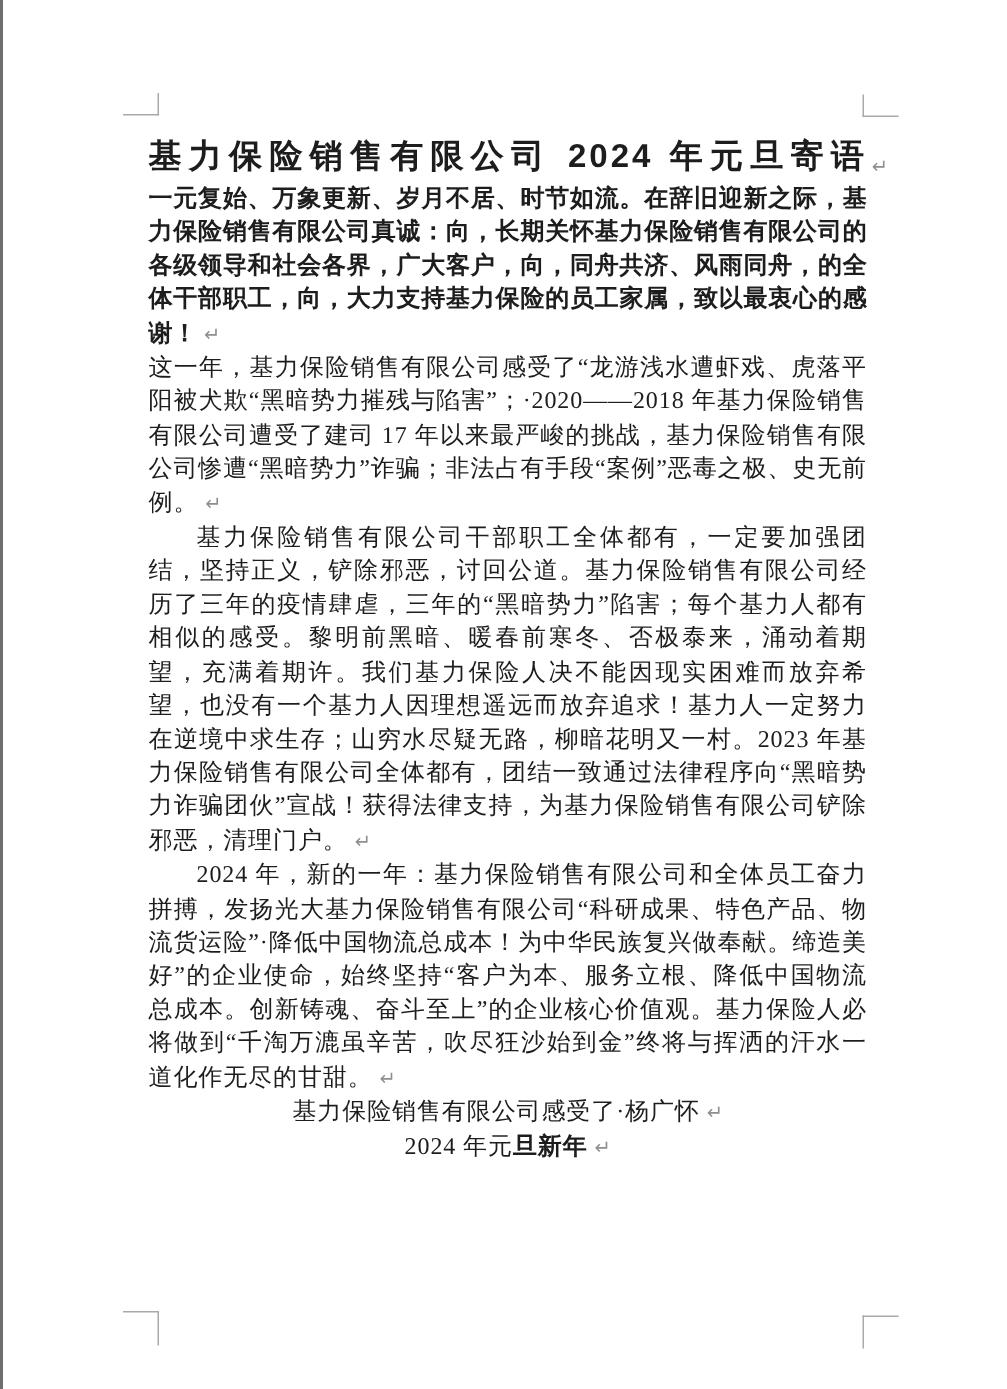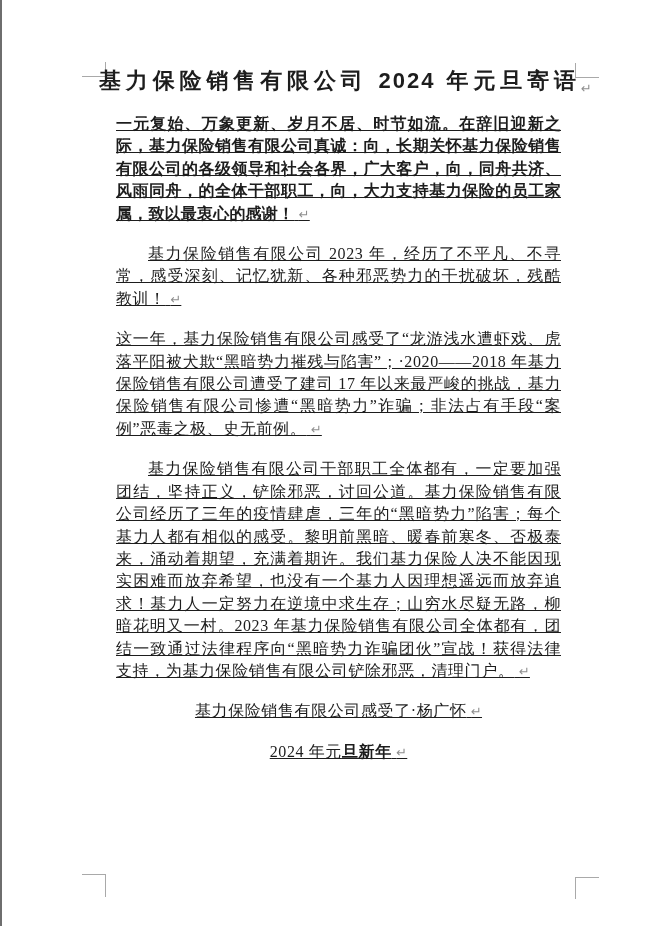--- a/index.html
+++ b/index.html
@@ -14,42 +14,41 @@
     position:absolute; left:0; top:0; width:2px; height:926px;
     background:#6e6e6e;
   }
   .crop { position:absolute; }
   .crop.tl { left:82px;  top:62px;  width:23px; height:14px; border-right:1px solid #a9a9a9; border-bottom:1px solid #a9a9a9; }
   .crop.tr { left:575px; top:63px;  width:23px; height:14px; border-left:1px solid #a9a9a9;  border-bottom:1px solid #a9a9a9; }
   .crop.bl { left:82px;  top:874px; width:23px; height:22px; border-right:1px solid #a9a9a9; border-top:1px solid #a9a9a9; }
   .crop.br { left:575px; top:877px; width:23px; height:21px; border-left:1px solid #a9a9a9;  border-top:1px solid #a9a9a9; }
 
   .content {
-    position:absolute; left:99px; top:66px; width:479px;
+    position:absolute; left:99px; top:89px; width:479px;
     color:#1d1d1d;
   }
   .title {
     position:relative;
     font-family:"Liberation Sans", sans-serif;
     font-weight:bold;
     font-size:22px; line-height:30px;
     letter-spacing:2px;
     text-align:justify;
     text-align-last:justify;
     margin:0 0 3px 0;
     white-space:normal;
   }
   .title .pilcrow { position:absolute; right:-14px; top:8px; }
   .para {
-    margin:17px;
+    margin:0;
     font-size:16px;
     line-height:22.4px;
     text-align:justify;
     letter-spacing:0.6px;
-    text-decoration:underline;
   }
   .para.indent { text-indent:2em; }
   .bold-open {
     font-family:"Liberation Sans", sans-serif;
     font-weight:bold;
     letter-spacing:0.2px;
   }
   .center { text-align:center; text-align-last:center; text-indent:0; }
   .pilcrow {
     color:#8f8f8f;
@@ -75,35 +74,35 @@
   <div class="title">
     <span>基力保险销售有限公司 2024 年元旦寄语</span>
     <span class="pilcrow">↵</span>
   </div>
 
   <p class="para bold-open">
     <span>一元复始、万象更新、岁月不居、时节如流。在辞旧迎新之际，基力保险销售有限公司真诚：向，长期关怀基力保险销售有限公司的各级领导和社会各界，广大客户，向，同舟共济、风雨同舟，的全体干部职工，向，大力支持基力保险的员工家属，致以最衷心的感谢！</span>
     <span class="pilcrow">↵</span>
   </p>
 
-  <p class="para indent">
-    <span>基力保险销售有限公司 2023 年，经历了不平凡、不寻常，感受深刻、记忆犹新、各种邪恶势力的干扰破坏，残酷教训！</span>
-    <span class="pilcrow">↵</span>
-  </p>
 
   <p class="para">
     <span>这一年，基力保险销售有限公司感受了“龙游浅水遭虾戏、虎落平阳被犬欺“黑暗势力摧残与陷害”；·2020——2018 年基力保险销售有限公司遭受了建司 17 年以来最严峻的挑战，基力保险销售有限公司惨遭“黑暗势力”诈骗；非法占有手段“案例”恶毒之极、史无前例。</span>
     <span class="pilcrow">↵</span>
   </p>
 
   <p class="para indent">
     <span>基力保险销售有限公司干部职工全体都有，一定要加强团结，坚持正义，铲除邪恶，讨回公道。基力保险销售有限公司经历了三年的疫情肆虐，三年的“黑暗势力”陷害；每个基力人都有相似的感受。黎明前黑暗、暖春前寒冬、否极泰来，涌动着期望，充满着期许。我们基力保险人决不能因现实困难而放弃希望，也没有一个基力人因理想遥远而放弃追求！基力人一定努力在逆境中求生存；山穷水尽疑无路，柳暗花明又一村。2023 年基力保险销售有限公司全体都有，团结一致通过法律程序向“黑暗势力诈骗团伙”宣战！获得法律支持，为基力保险销售有限公司铲除邪恶，清理门户。</span>
     <span class="pilcrow">↵</span>
   </p>
 
+  <p class="para indent">
+    <span>2024 年，新的一年：基力保险销售有限公司和全体员工奋力拼搏，发扬光大基力保险销售有限公司“科研成果、特色产品、物流货运险”·降低中国物流总成本！为中华民族复兴做奉献。缔造美好”的企业使命，始终坚持“客户为本、服务立根、降低中国物流总成本。创新铸魂、奋斗至上”的企业核心价值观。基力保险人必将做到“千淘万漉虽辛苦，吹尽狂沙始到金”终将与挥洒的汗水一道化作无尽的甘甜。</span>
+    <span class="pilcrow">↵</span>
+  </p>
 
 
   <p class="para center">
     <span>基力保险销售有限公司感受了·杨广怀</span>
     <span class="pilcrow">↵</span>
   </p>
 
   <p class="para center">
     <span>2024 年元</span><span class="bold-part">旦新年</span>
     <span class="pilcrow">↵</span>

